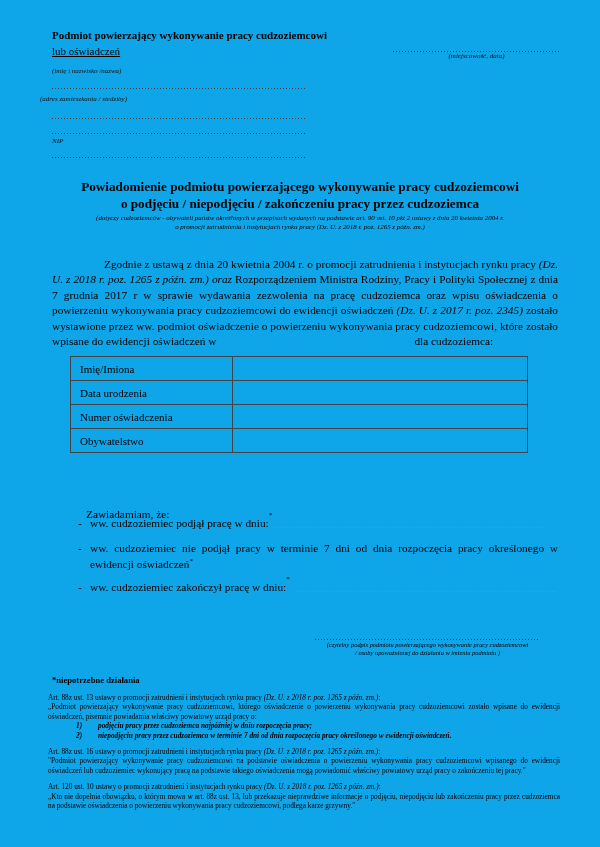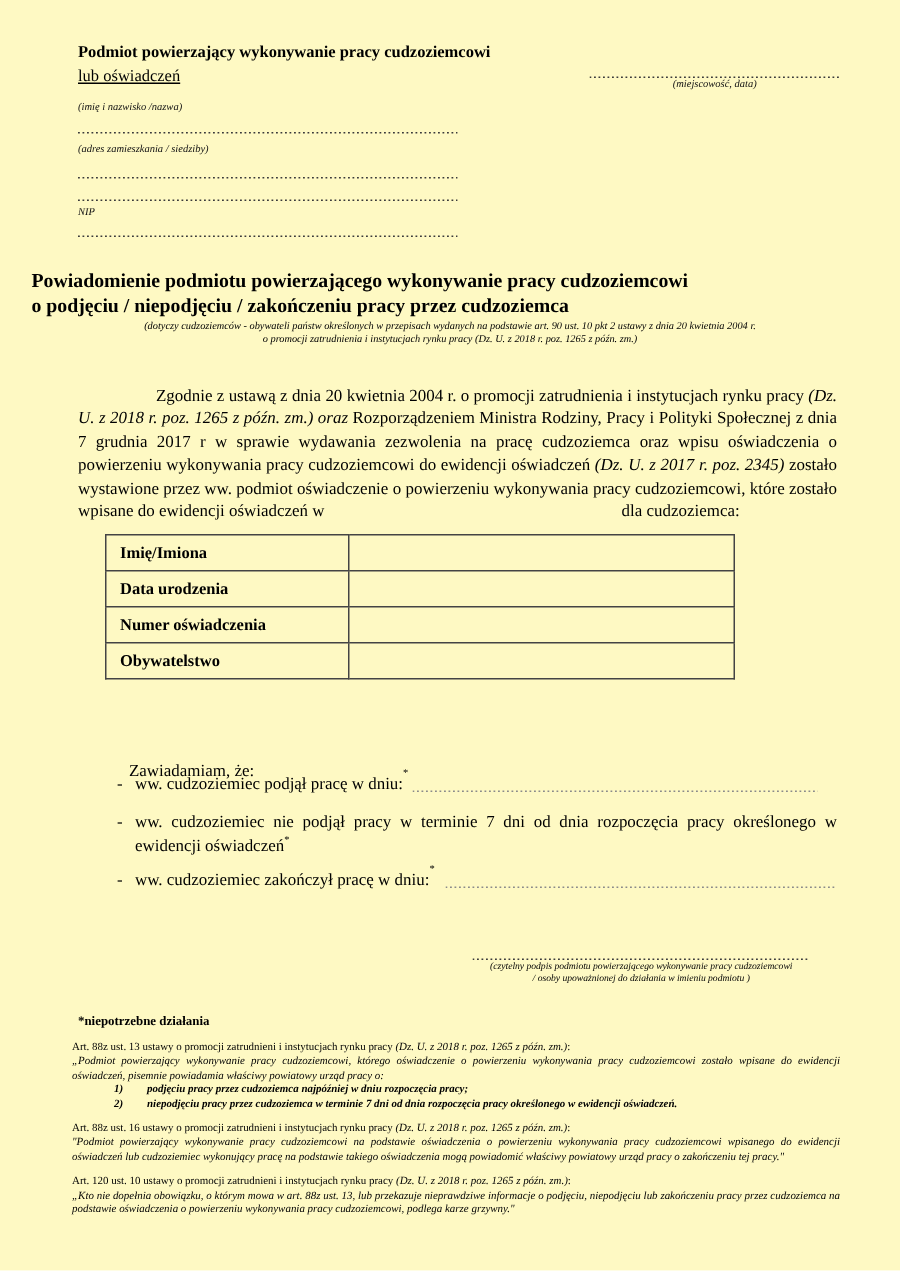--- a/index.html
+++ b/index.html
@@ -1,63 +1,63 @@
 <!DOCTYPE html>
 <html lang="pl"><head>
 <meta charset="utf-8">
 <style>
   html,body{margin:0;padding:0;background:#ffffff;}
-  .page{position:relative;width:600px;height:847px;background:#fef9c3;color:#000;
+  .page{position:relative;width:600px;height:847px;background:#0ea5e9;color:#000;
         font-family:"Liberation Serif","DejaVu Serif",serif;overflow:hidden;}
   .abs{position:absolute;}
   .b{font-weight:bold;}
   .it{font-style:italic;}
   .u{text-decoration:underline;}
   .sz11{font-size:11px;line-height:14px;}
   .cap{font-size:7px;line-height:9px;font-style:italic;color:#111;}
   .dotline{height:2px;background-image:repeating-linear-gradient(90deg,#3a3a3a 0 1px,transparent 1px 3px);
            background-size:3px 1px;background-repeat:repeat-x;background-position:left bottom;}
   .dotline-light{background-image:repeating-linear-gradient(90deg,#8a8a8a 0 1px,transparent 1px 3px);}
-  .title1{font-size:13.2px;line-height:17px;font-weight:bold;text-align:left;padding-left:21px;}
+  .title1{font-size:13.2px;line-height:17px;font-weight:bold;text-align:center;}
   .subtitle{font-size:6.9px;line-height:9px;font-style:italic;text-align:center;}
   .intro{font-size:11.3px;line-height:15.4px;text-align:justify;text-indent:52px;}
   .gap{display:inline-block;width:198px;height:1px;}
-  table.fields{border-collapse:collapse;width:420px;table-layout:fixed;font-weight:bold;}
+  table.fields{border-collapse:collapse;width:458px;table-layout:fixed;}
   table.fields td{border:1px solid #444;height:23px;font-size:11px;padding:0 0 0 9px;vertical-align:middle;}
   td.t-label{width:152px;}
   .lead{font-size:11.3px;}
   .bullet{display:flex;align-items:flex-start;font-size:11.3px;line-height:16px;}
   .b-marker{width:12px;flex:0 0 12px;}
   .b-fill{flex:1 1 auto;height:2px;align-self:flex-end;margin-bottom:3px;margin-left:3px;}
   .b-just{flex:1 1 auto;text-align:justify;}
   sup{font-size:7px;line-height:0;vertical-align:super;}
   .sig-cap{font-size:6.4px;line-height:8.4px;font-style:italic;text-align:center;}
   .legend{font-size:8.6px;font-weight:bold;}
   .fn{font-size:7.3px;line-height:9.4px;margin-bottom:7px;}
-  .fn-quote{font-style:italic;text-align:justify;}
+  .fn-quote{text-align:justify;}
   .fn-item{display:flex;font-weight:bold;font-style:italic;padding-left:28px;}
   .fn-num{flex:0 0 22px;}
   .center{text-align:center;}
 </style>
 </head>
 <body>
 
 <div class="page">
 
   <div class="abs sz11 b" style="top:28px;left:52px;">Podmiot powierzający wykonywanie pracy cudzoziemcowi</div>
   <div class="abs sz11 u" style="top:44px;left:52px;">lub oświadczeń</div>
 
   <div class="abs" style="top:50px;left:393px;width:167px;">
     <div class="dotline" style="width:167px;"></div>
     <div class="cap center">(miejscowość, data)</div>
   </div>
 
   <div class="abs cap" style="top:67px;left:52px;">(imię i nazwisko /nazwa)</div>
   <div class="abs dotline" style="top:87px;left:52px;width:253px;"></div>
-  <div class="abs cap" style="top:95px;left:52px;">(adres zamieszkania / siedziby)</div>
+  <div class="abs cap" style="top:95px;left:40px;">(adres zamieszkania / siedziby)</div>
   <div class="abs dotline" style="top:117px;left:52px;width:253px;"></div>
   <div class="abs dotline" style="top:132px;left:52px;width:253px;"></div>
   <div class="abs cap" style="top:137px;left:52px;">NIP</div>
   <div class="abs dotline" style="top:156px;left:52px;width:253px;"></div>
 
   <div class="abs" style="top:178px;left:0;width:600px;">
     <div class="title1">Powiadomienie podmiotu powierzającego wykonywanie pracy cudzoziemcowi</div>
     <div class="title1">o podjęciu / niepodjęciu / zakończeniu pracy przez cudzoziemca</div>
     <div class="subtitle" style="margin-top:1px;">(dotyczy cudzoziemców - obywateli państw określonych w przepisach wydanych na podstawie art. 90 ust. 10 pkt 2 ustawy z dnia  20 kwietnia 2004 r.</div>
     <div class="subtitle">o promocji zatrudnienia i instytucjach rynku pracy (Dz. U. z 2018 r. poz. 1265  z późn. zm.)</div>

